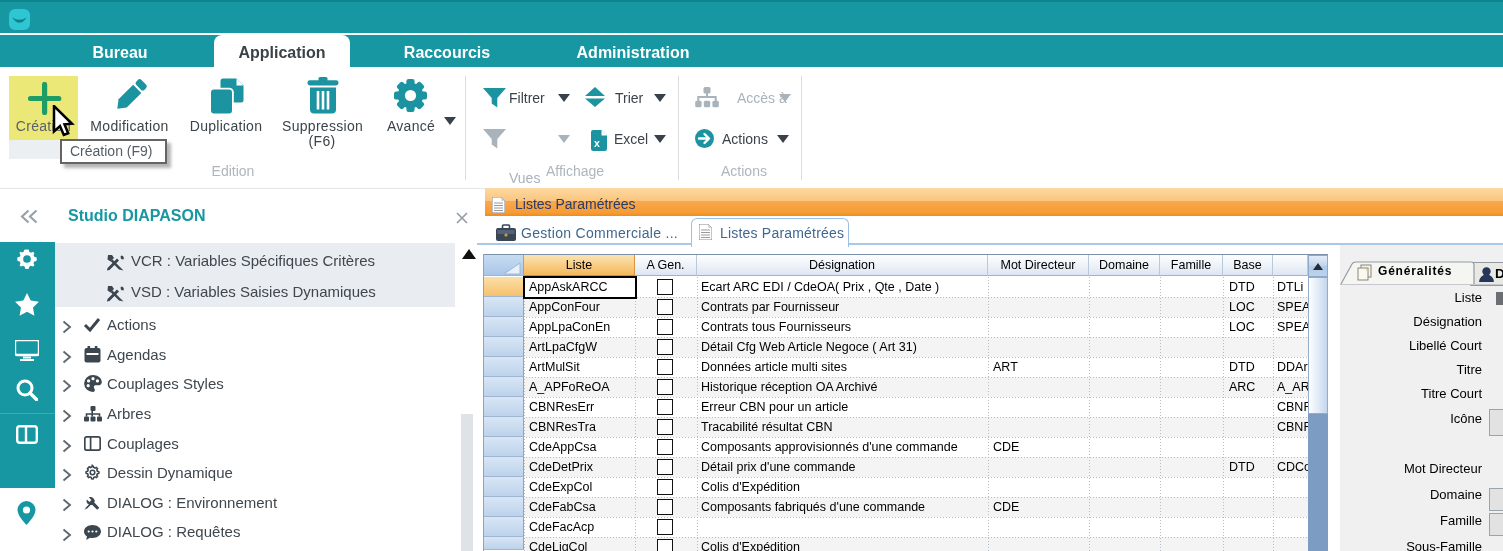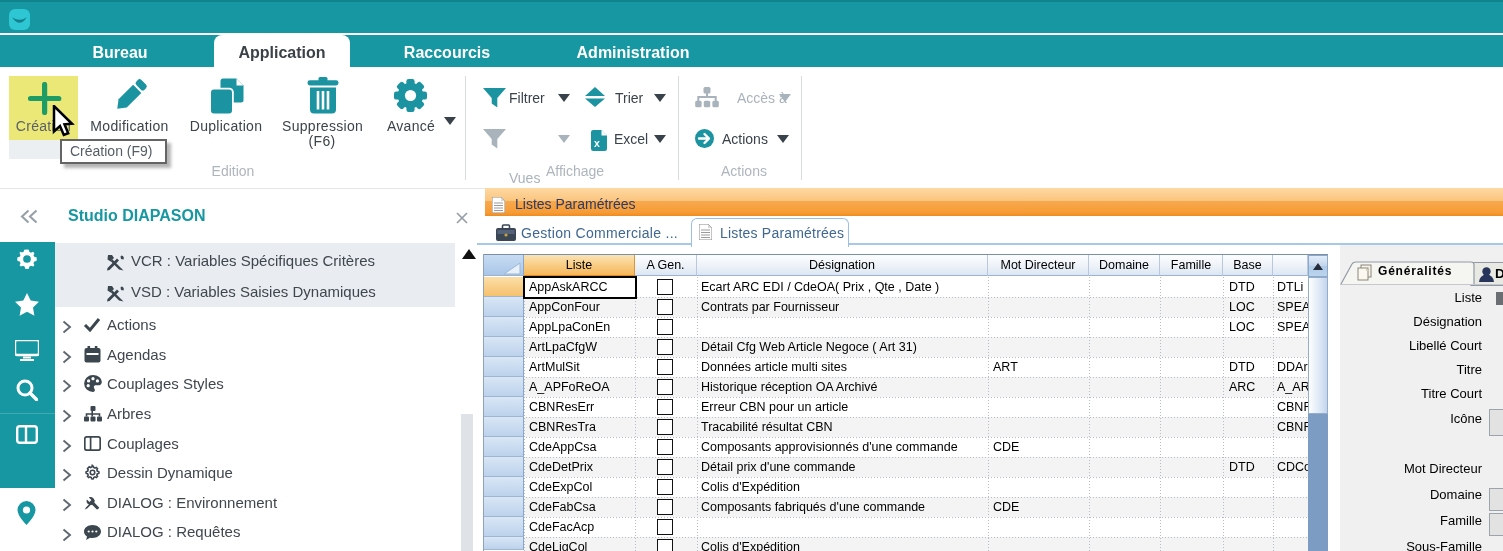--- a/index.html
+++ b/index.html
@@ -394,20 +394,21 @@
     <div class="abs cell" style="left:794px;top:23px;width:31px;">DTLi</div>
     <div class="abs rsel" style="top:43px;height:20px;"></div>
     <div class="abs cell" style="left:46px;top:43px;width:104px;">AppConFour</div>
     <div class="abs cb" style="top:45px;"></div>
     <div class="abs cell" style="left:218px;top:43px;width:285px;">Contrats par Fournisseur</div>
     <div class="abs cell" style="left:746px;top:43px;width:43px;">LOC</div>
     <div class="abs cell" style="left:794px;top:43px;width:31px;">SPEA</div>
     <div class="abs rsel" style="top:63px;height:20px;"></div>
     <div class="abs cell" style="left:46px;top:63px;width:104px;">AppLpaConEn</div>
     <div class="abs cb" style="top:65px;"></div>
+    <div class="abs cell" style="left:218px;top:63px;width:285px;">Contrats tous Fournisseurs</div>
     <div class="abs cell" style="left:746px;top:63px;width:43px;">LOC</div>
     <div class="abs cell" style="left:794px;top:63px;width:31px;">SPEA</div>
     <div class="abs rsel" style="top:83px;height:20px;"></div>
     <div class="abs cell" style="left:46px;top:83px;width:104px;">ArtLpaCfgW</div>
     <div class="abs cb" style="top:85px;"></div>
     <div class="abs cell" style="left:218px;top:83px;width:285px;">Détail Cfg Web Article Negoce ( Art 31)</div>
     <div class="abs rsel" style="top:103px;height:20px;"></div>
     <div class="abs cell" style="left:46px;top:103px;width:104px;">ArtMulSit</div>
     <div class="abs cb" style="top:105px;"></div>
     <div class="abs cell" style="left:218px;top:103px;width:285px;">Données article multi sites</div>

